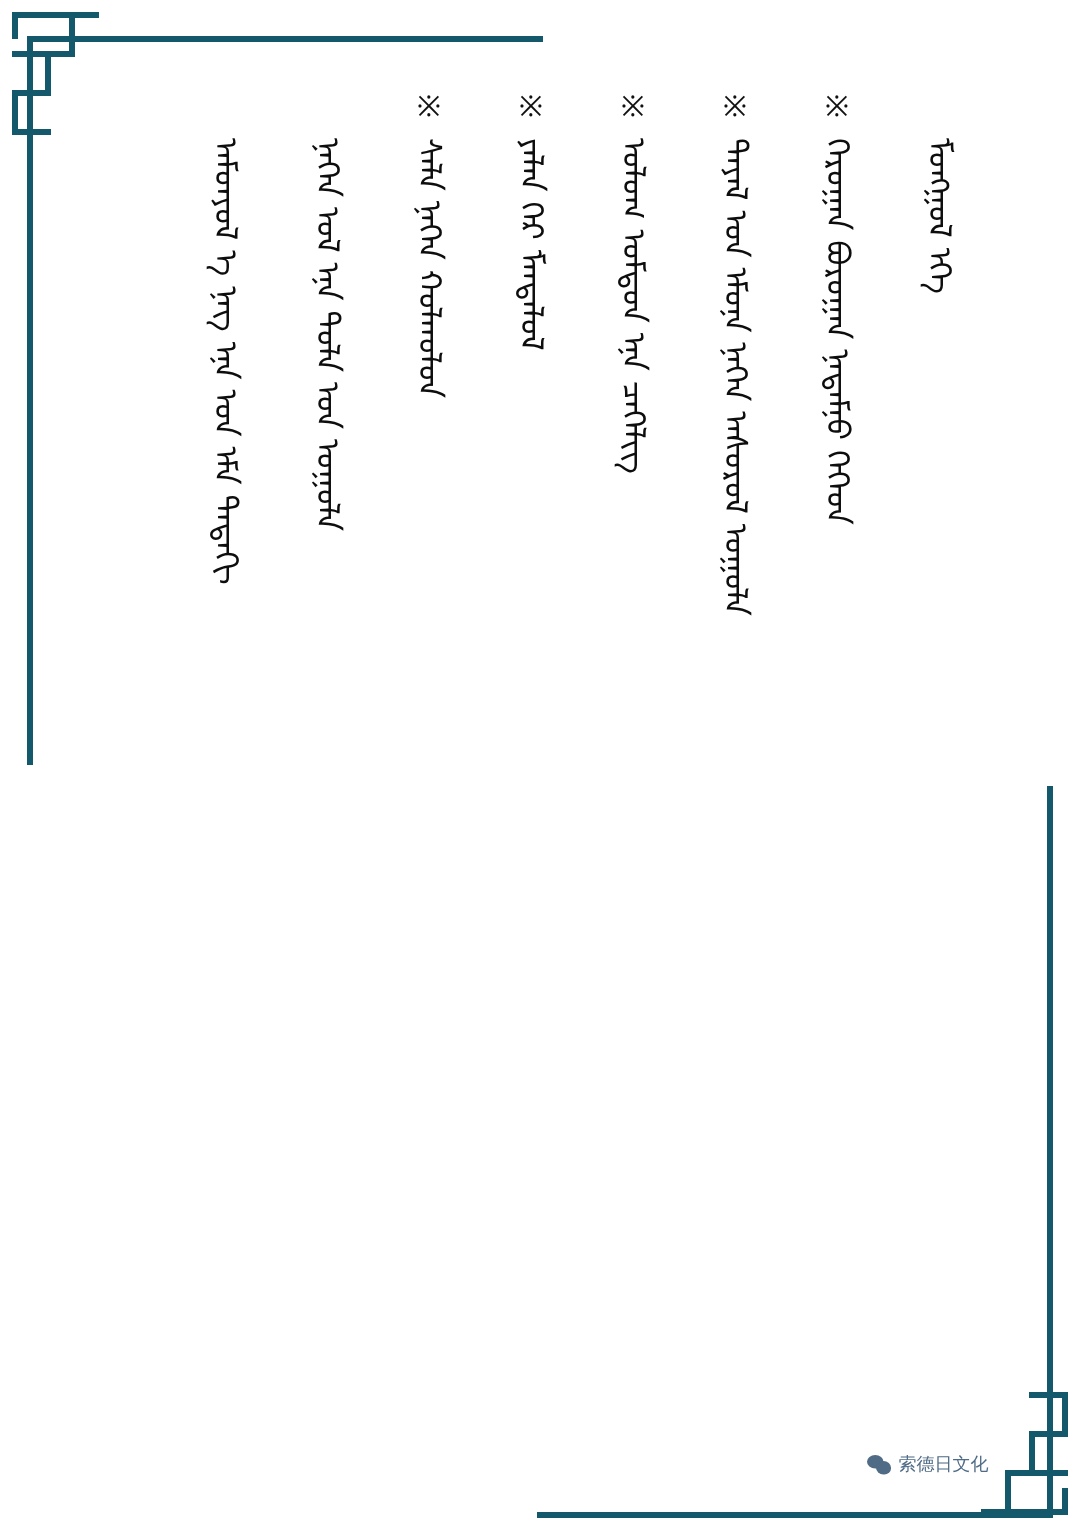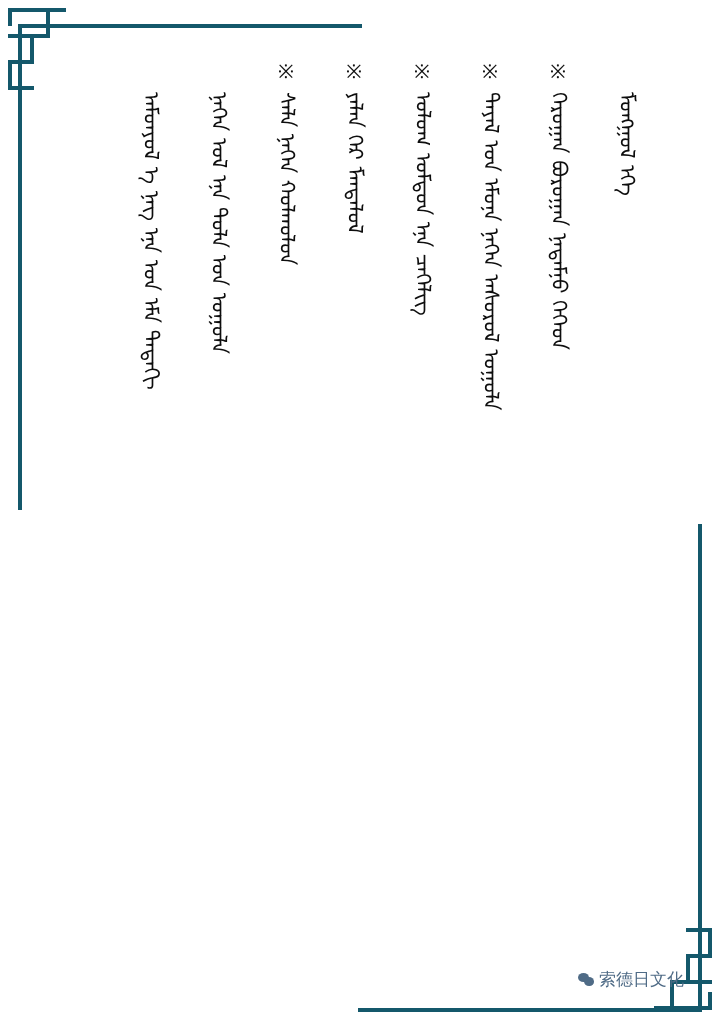--- a/index.html
+++ b/index.html
@@ -102,21 +102,21 @@
 
   
   #footer-badge {
     position: absolute;
     left: 578px;
     top: 968px;
     display: flex;
     align-items: center;
     gap: 5px;
     color: #4f6b86;
-    font-size: 17px;
+    font-size: 12px;
     font-family: "Liberation Sans", sans-serif;
   }
   #footer-badge .wx-logo {
     width: 16px;
     height: 14px;
     position: relative;
     display: inline-block;
   }
   #footer-badge .wx-logo .b1,
   #footer-badge .wx-logo .b2 {

